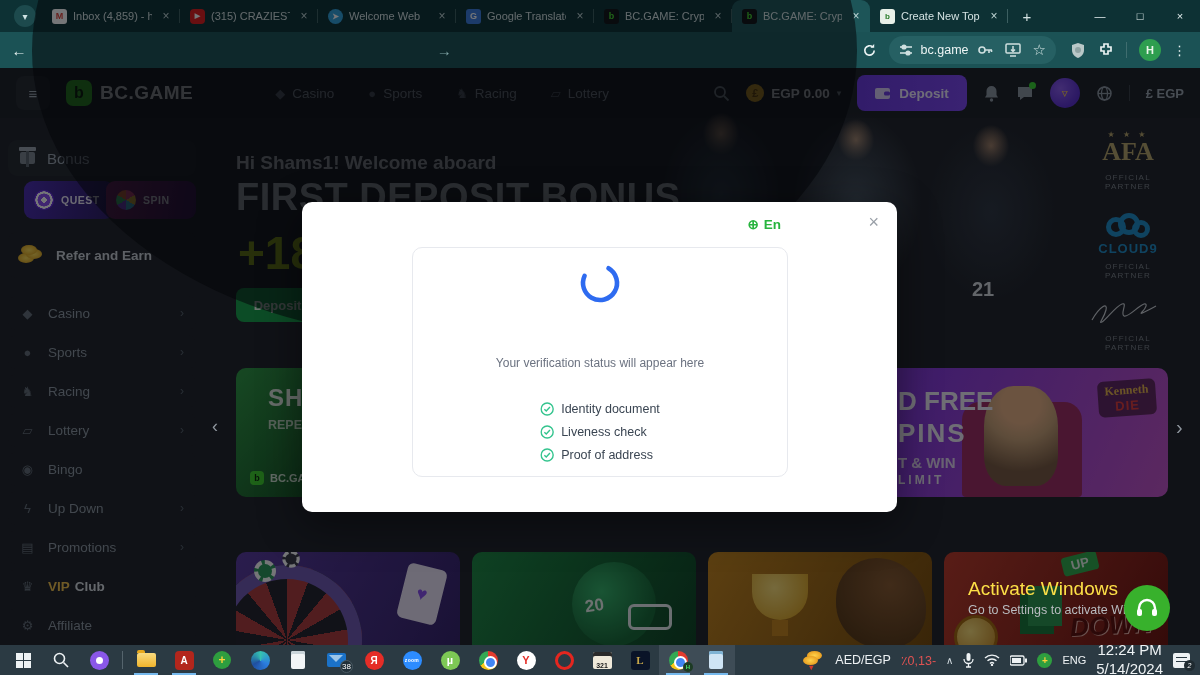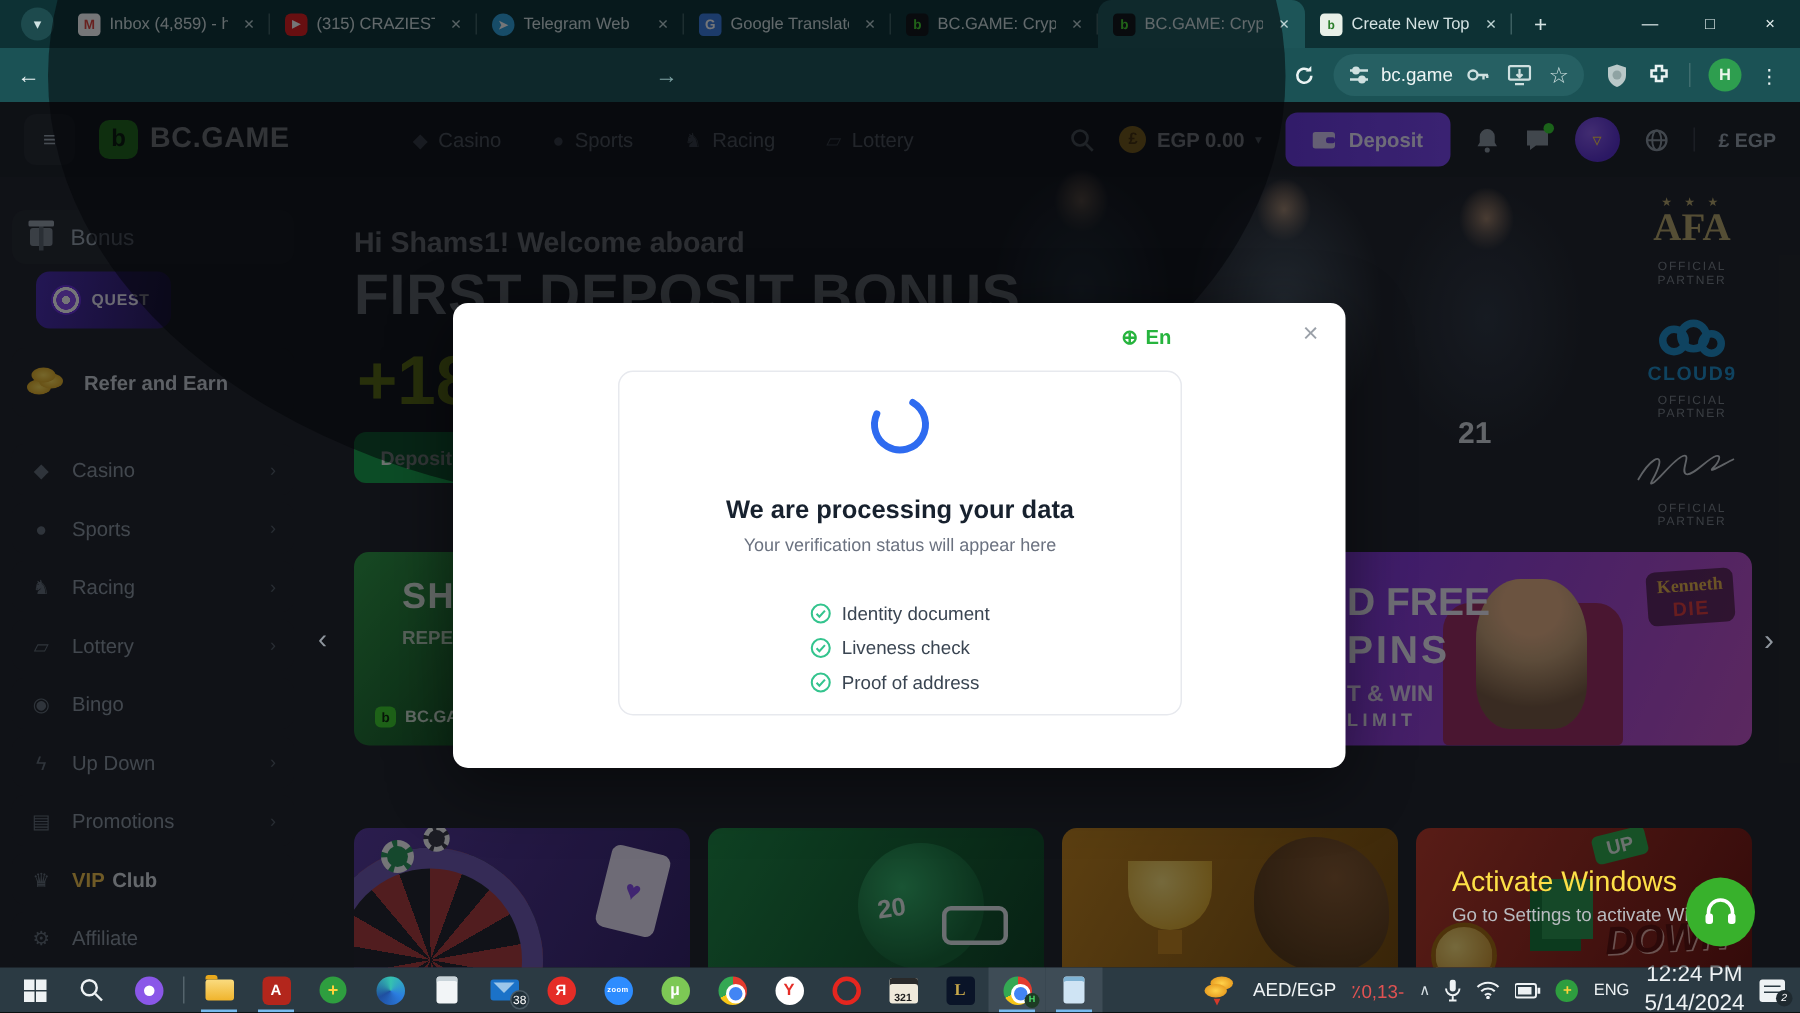--- a/index.html
+++ b/index.html
@@ -272,21 +272,21 @@
       <span class="lbl" data-interactable="false">Inbox (4,859) - hossa</span>
       <span class="x" data-interactable="true">×</span>
     </div>
     <div class="tab" data-interactable="true">
       <span class="tico youtube" data-interactable="false">▶</span>
       <span class="lbl" data-interactable="false">(315) CRAZIEST Deba</span>
       <span class="x" data-interactable="true">×</span>
     </div>
     <div class="tab" data-interactable="true">
       <span class="tico telegram" data-interactable="false">➤</span>
-      <span class="lbl" data-interactable="false">Telegram Web</span>
+      <span class="lbl" data-interactable="false">Welcome Web</span>
       <span class="x" data-interactable="true">×</span>
     </div>
     <div class="tab" data-interactable="true">
       <span class="tico translate" data-interactable="false">G</span>
       <span class="lbl" data-interactable="false">Google Translate</span>
       <span class="x" data-interactable="true">×</span>
     </div>
     <div class="tab" data-interactable="true">
       <span class="tico bcgame" data-interactable="false">b</span>
       <span class="lbl" data-interactable="false">BC.GAME: Crypto Ca</span>
@@ -438,20 +438,24 @@
     </div>
 
     <div class="a sbx row-bonus" data-interactable="true">
       <span class="giftbox" data-interactable="false"></span>
       <span class="lbl-dim" data-interactable="false">Bonus</span>
     </div>
     <div class="a qs quest" data-interactable="true">
       <span class="qi target" data-interactable="false"></span>
       <span class="qt" data-interactable="false">QUEST</span>
     </div>
+    <div class="a qs spin" data-interactable="true">
+      <span class="qi wheel" data-interactable="false"></span>
+      <span class="qt" data-interactable="false">SPIN</span>
+    </div>
     <div class="a sbx row-refer" data-interactable="true">
       <span class="coins3" data-interactable="false">
           <i></i>
           <i></i>
           <i></i>
         </span>
       <span class="refer-t" data-interactable="false">Refer and Earn</span>
     </div>
 
     <div class="a sbx mitem" style="top:228px" data-interactable="true">
@@ -595,21 +599,20 @@
     <div class="a modal" data-interactable="false">
       <div class="mlang" data-interactable="true">
         <span data-interactable="false">⊕</span>
         <span data-interactable="false">En</span>
       </div>
       <div class="mclose" data-interactable="true">×</div>
       <div class="mcard" data-interactable="false">
         <svg class="spin-svg" data-interactable="false" width="46" height="46" viewBox="0 0 46 46">
           <circle cx="23" cy="23" r="17" fill="none" stroke="#2e6bf0" stroke-width="4.6" stroke-linecap="round" stroke-dasharray="78 29" transform="rotate(-60 23 23)"></circle>
         </svg>
-        <div class="mtitle" data-interactable="false">We are processing your data</div>
         <div class="msub" data-interactable="false">Your verification status will appear here</div>
         <div class="mlist" data-interactable="false">
           <div class="mrow" data-interactable="false">
             <svg width="14" height="14" viewBox="0 0 14 14">
                 <circle cx="7" cy="7" r="6" fill="none" stroke="#34c48e" stroke-width="1.4"></circle>
                 <path d="M4.2 7.2l1.9 1.9 3.7-4" fill="none" stroke="#34c48e" stroke-width="1.4"></path>
               </svg>
             <span class="txt" data-interactable="false">Identity document</span>
           </div>
           <div class="mrow" data-interactable="false">

